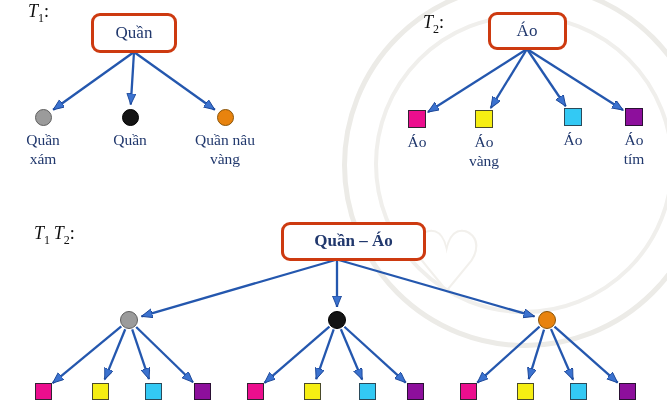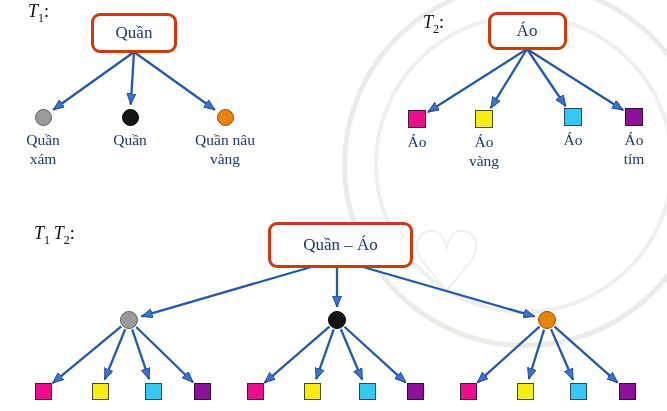--- a/index.html
+++ b/index.html
@@ -102,21 +102,21 @@
       </div>
       <div class="node" style="left: 564px; top: 108px; width: 18px; height: 18px; background: rgb(51, 201, 244); border: 1.5px solid rgb(42, 74, 90);"></div>
       <div class="nodelabel" style="left: 508px; top: 130px;">
         <span>Áo</span>
       </div>
       <div class="node" style="left: 625px; top: 108px; width: 18px; height: 18px; background: rgb(141, 15, 156); border: 1.5px solid rgb(42, 16, 51);"></div>
       <div class="nodelabel" style="left: 569px; top: 130px;">
         <span>Áo</span>
         <span>tím</span>
       </div>
-      <div class="box" style="left: 268px; top: 221.5px; width: 145px; height: 46px;">
+      <div class="box" style="left: 281px; top: 221.5px; width: 145px; height: 39px; font-weight: bold;">
         <span>Quần – Áo</span>
       </div>
       <div class="node circle" style="left: 120px; top: 311px; width: 18px; height: 18px; background: rgb(155, 155, 155); border: 1.5px solid rgb(95, 95, 95);"></div>
       <div class="node circle" style="left: 328px; top: 311px; width: 18px; height: 18px; background: rgb(20, 20, 20); border: 1.5px solid rgb(0, 0, 0);"></div>
       <div class="node circle" style="left: 538px; top: 311px; width: 18px; height: 18px; background: rgb(232, 131, 14); border: 1.5px solid rgb(138, 84, 8);"></div>
       <div class="node" style="left: 34.5px; top: 382.5px; width: 17px; height: 17px; background: rgb(236, 14, 142); border: 1.5px solid rgb(51, 34, 51);"></div>
       <div class="node" style="left: 91.5px; top: 382.5px; width: 17px; height: 17px; background: rgb(246, 238, 18); border: 1.5px solid rgb(74, 74, 42);"></div>
       <div class="node" style="left: 144.5px; top: 382.5px; width: 17px; height: 17px; background: rgb(51, 201, 244); border: 1.5px solid rgb(42, 74, 90);"></div>
       <div class="node" style="left: 193.5px; top: 382.5px; width: 17px; height: 17px; background: rgb(141, 15, 156); border: 1.5px solid rgb(42, 16, 51);"></div>
       <div class="node" style="left: 246.5px; top: 382.5px; width: 17px; height: 17px; background: rgb(236, 14, 142); border: 1.5px solid rgb(51, 34, 51);"></div>

